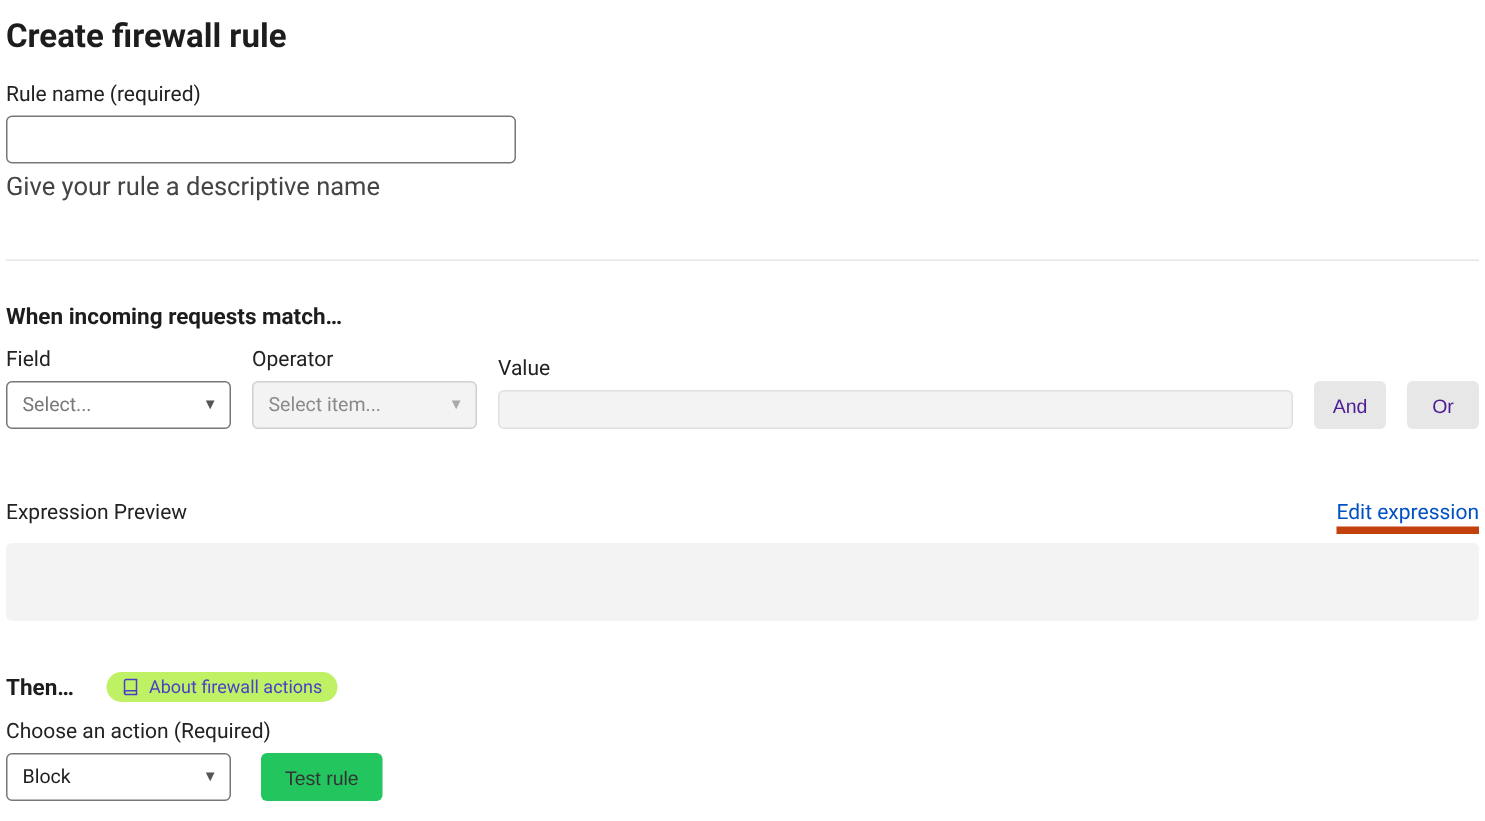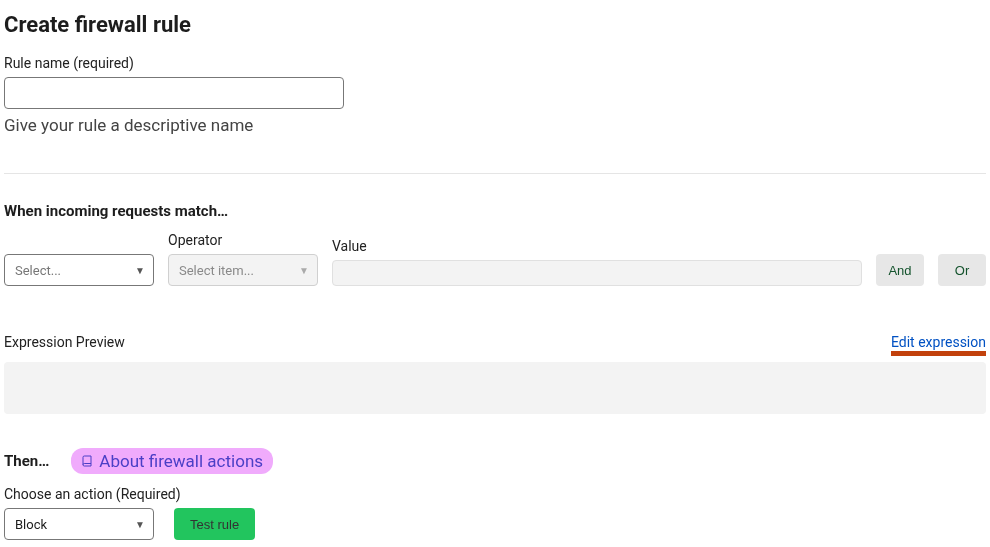--- a/index.html
+++ b/index.html
@@ -90,21 +90,21 @@
       font-size: 14px;
     }
     .logic-btn {
       height: 32px;
       min-width: 48px;
       padding: 0 12px;
       background: #e7e7e7;
       border: none;
       border-radius: 4px;
       font-size: 13px;
-      color: #14532d;
+      color: #4c1d95;
       cursor: pointer;
     }
     .preview-header {
       display: flex;
       justify-content: space-between;
       align-items: baseline;
       margin-top: 48px;
       margin-bottom: 6px;
     }
     .preview-header .label { margin-bottom: 0; }
@@ -126,23 +126,23 @@
       align-items: center;
       gap: 22px;
       margin-top: 34px;
       margin-bottom: 12px;
     }
     .then-header h2 { margin-bottom: 0; }
     .badge-link {
       display: inline-flex;
       align-items: center;
       gap: 6px;
-      background: #f0abfc;
+      background: #bef264;
       color: #4b3fc6;
-      font-size: 17px;
+      font-size: 12px;
       padding: 3px 10px;
       border-radius: 12px;
       text-decoration: none;
     }
     .badge-link svg { display: block; }
     .action-row {
       display: flex;
       align-items: flex-end;
       gap: 20px;
     }
@@ -167,20 +167,21 @@
 <label class="label">Rule name (required)</label>
 <input type="text" class="text-input" value="" style="">
 <div class="help-text">Give your rule a descriptive name</div>
 
 <hr class="divider">
 
 <h2>When incoming requests match…</h2>
 
 <div class="match-row">
   <div class="match-col" style="width:150px;">
+    <span class="label">Field</span>
     <div class="select-wrap placeholder">
       <span>Select...</span>
       <span class="select-caret">▼</span>
     </div>
   </div>
   <div class="match-col" style="width:150px;">
     <span class="label">Operator</span>
     <div class="select-wrap disabled">
       <span>Select item...</span>
       <span class="select-caret">▼</span>

